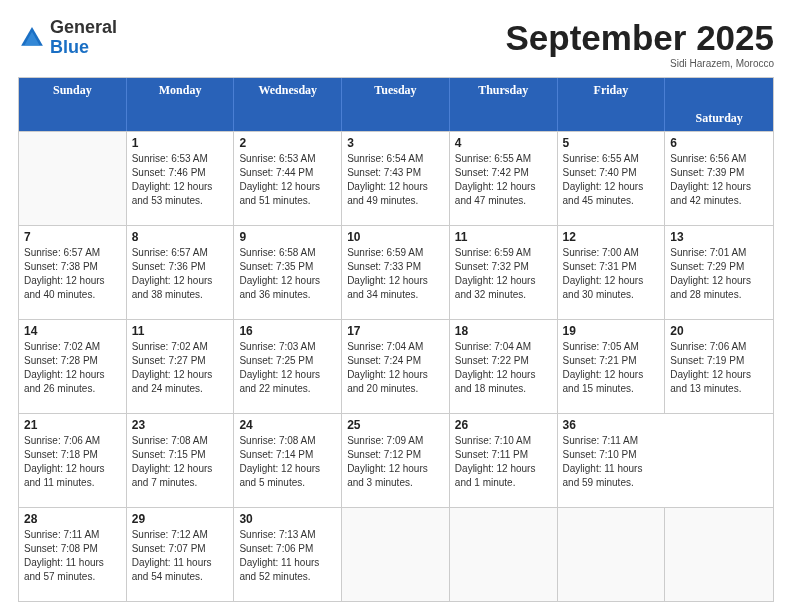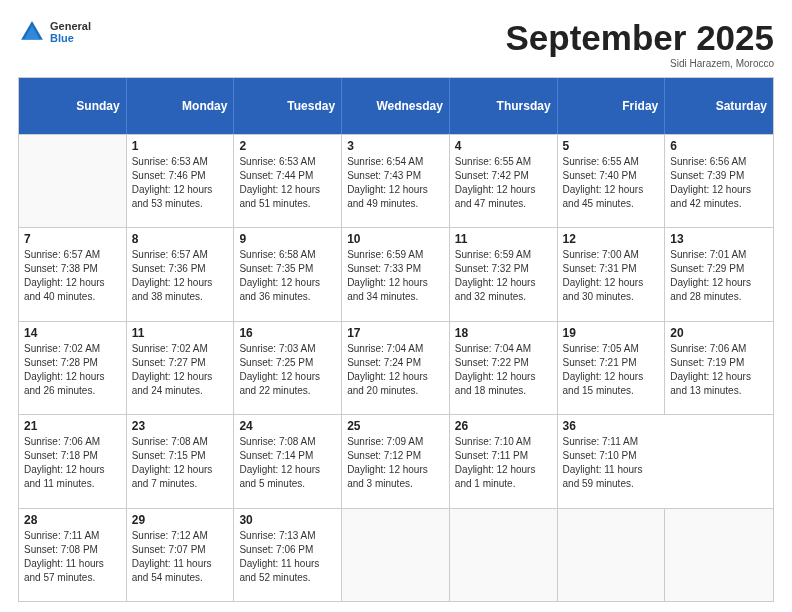--- a/index.html
+++ b/index.html
@@ -24,21 +24,21 @@
       margin-bottom: 8px;
     }
     .logo {
       display: flex;
       align-items: center;
       gap: 4px;
     }
     .logo-text {
       display: flex;
       flex-direction: column;
-      font-size: 11px;
+      font-size: 18px;
       font-weight: bold;
       line-height: 1.1;
     }
     .logo-text .general { color: #333; }
     .logo-text .blue { color: #1a6fc4; }
     .logo-icon {
       width: 28px;
       height: 28px;
     }
     .title-area {
@@ -61,25 +61,26 @@
     }
     .cal-header-row {
       display: grid;
       grid-template-columns: repeat(7, 1fr);
       background: #2962b8;
     }
     .cal-header-cell {
       color: #fff;
       font-size: 12px;
       font-weight: bold;
-      padding: 21px 6px;
-      text-align: right;
+      padding: 5px 6px;
+      text-align: center;
       border-right: 1px solid #4a7fd4;
-    }
-    .cal-header-cell:last-child { border-right: none; }
+      font-family: Liberation Serif, serif;
+    }
+    .cal-header-cell:last-child { border-right: none; margin-top: 28px; }
     .cal-body {
       flex: 1;
       display: flex;
       flex-direction: column;
     }
     .cal-week {
       display: grid;
       grid-template-columns: repeat(7, 1fr);
       flex: 1;
       border-top: 1px solid #ccc;
@@ -126,22 +127,22 @@
     <div class="title-area">
       <div class="month-title">September 2025</div>
       <div class="subtitle">Sidi Harazem, Morocco</div>
     </div>
   </div>
 
   <div class="calendar">
     <div class="cal-header-row">
     <div class="cal-header-cell">Sunday</div>
         <div class="cal-header-cell">Monday</div>
+        <div class="cal-header-cell">Wednesday</div>
         <div class="cal-header-cell">Tuesday</div>
-        <div class="cal-header-cell">Wednesday</div>
         <div class="cal-header-cell">Thursday</div>
         <div class="cal-header-cell">Friday</div>
         <div class="cal-header-cell">Saturday</div>
       </div>
     <div class="cal-body">
     <div class="cal-week">
           <div class="cal-cell empty"></div>
           <div class="cal-cell">
             <span class="day-number">1</span>
             <div class="day-info">Sunrise: 6:53 AM<br>Sunset: 7:46 PM<br>Daylight: 12 hours and 53 minutes.</div>

